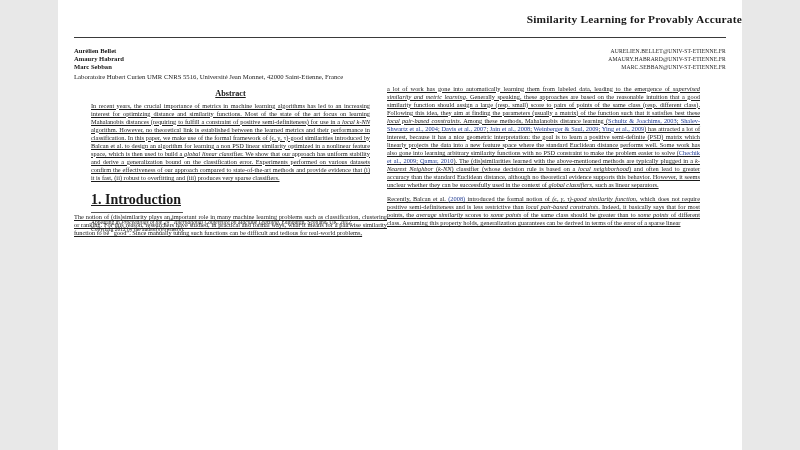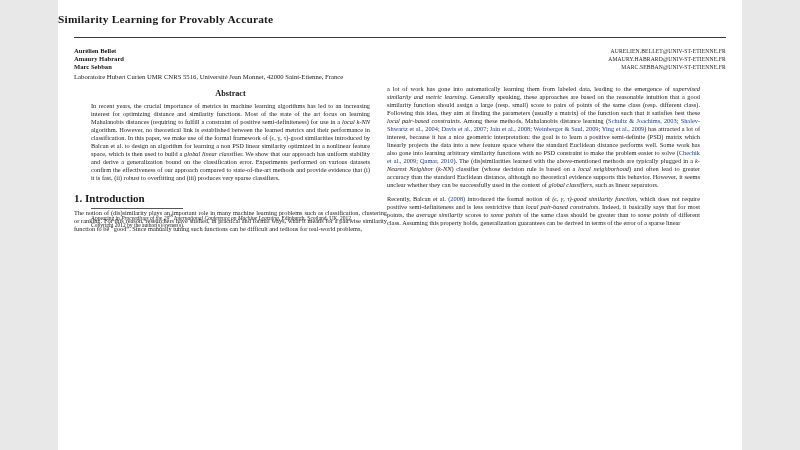--- a/index.html
+++ b/index.html
@@ -19,21 +19,21 @@
     left: 58px;
     top: 0;
     width: 684px;
     height: 450px;
     background: #ffffff;
     box-sizing: border-box;
     padding: 0;
   }
   .title-block {
     padding-top: 12px;
-    text-align: left;
+    text-align: right;
   }
   .title-line {
     font-size: 11.4px;
     font-weight: bold;
     letter-spacing: 0.2px;
     line-height: 15.5px;
   }
   .rule {
     border: none;
     border-top: 0.8px solid #3a3a3a;
@@ -65,38 +65,39 @@
   .affiliation {
     position: absolute;
     left: 0;
     top: 26px;
     font-size: 6.7px;
     line-height: 8.5px;
   }
   .columns {
     display: flex;
     margin: 2px 16px 0 16px;
+    text-decoration: underline;
   }
   .col {
     width: 313px;
     position: relative;
   }
   .abstract-box {
     padding: 0 17px;
   }
   .section-head {
     font-size: 8.2px;
     font-weight: bold;
     text-align: center;
     margin: 4px 0 4px 0;
   }
   .sec-title {
-    font-size: 11px;
+    font-size: 14px;
     font-weight: bold;
-    margin: 10px 0 5px 0;
+    margin: 10px 0 5px 17px;
   }
   p.body {
     margin: 0;
     font-size: 6.35px;
     line-height: 8.05px;
     text-align: justify;
     text-justify: inter-word;
     hyphens: manual;
   }
   p.body + p.body { text-indent: 0; margin-top: 6px; }

